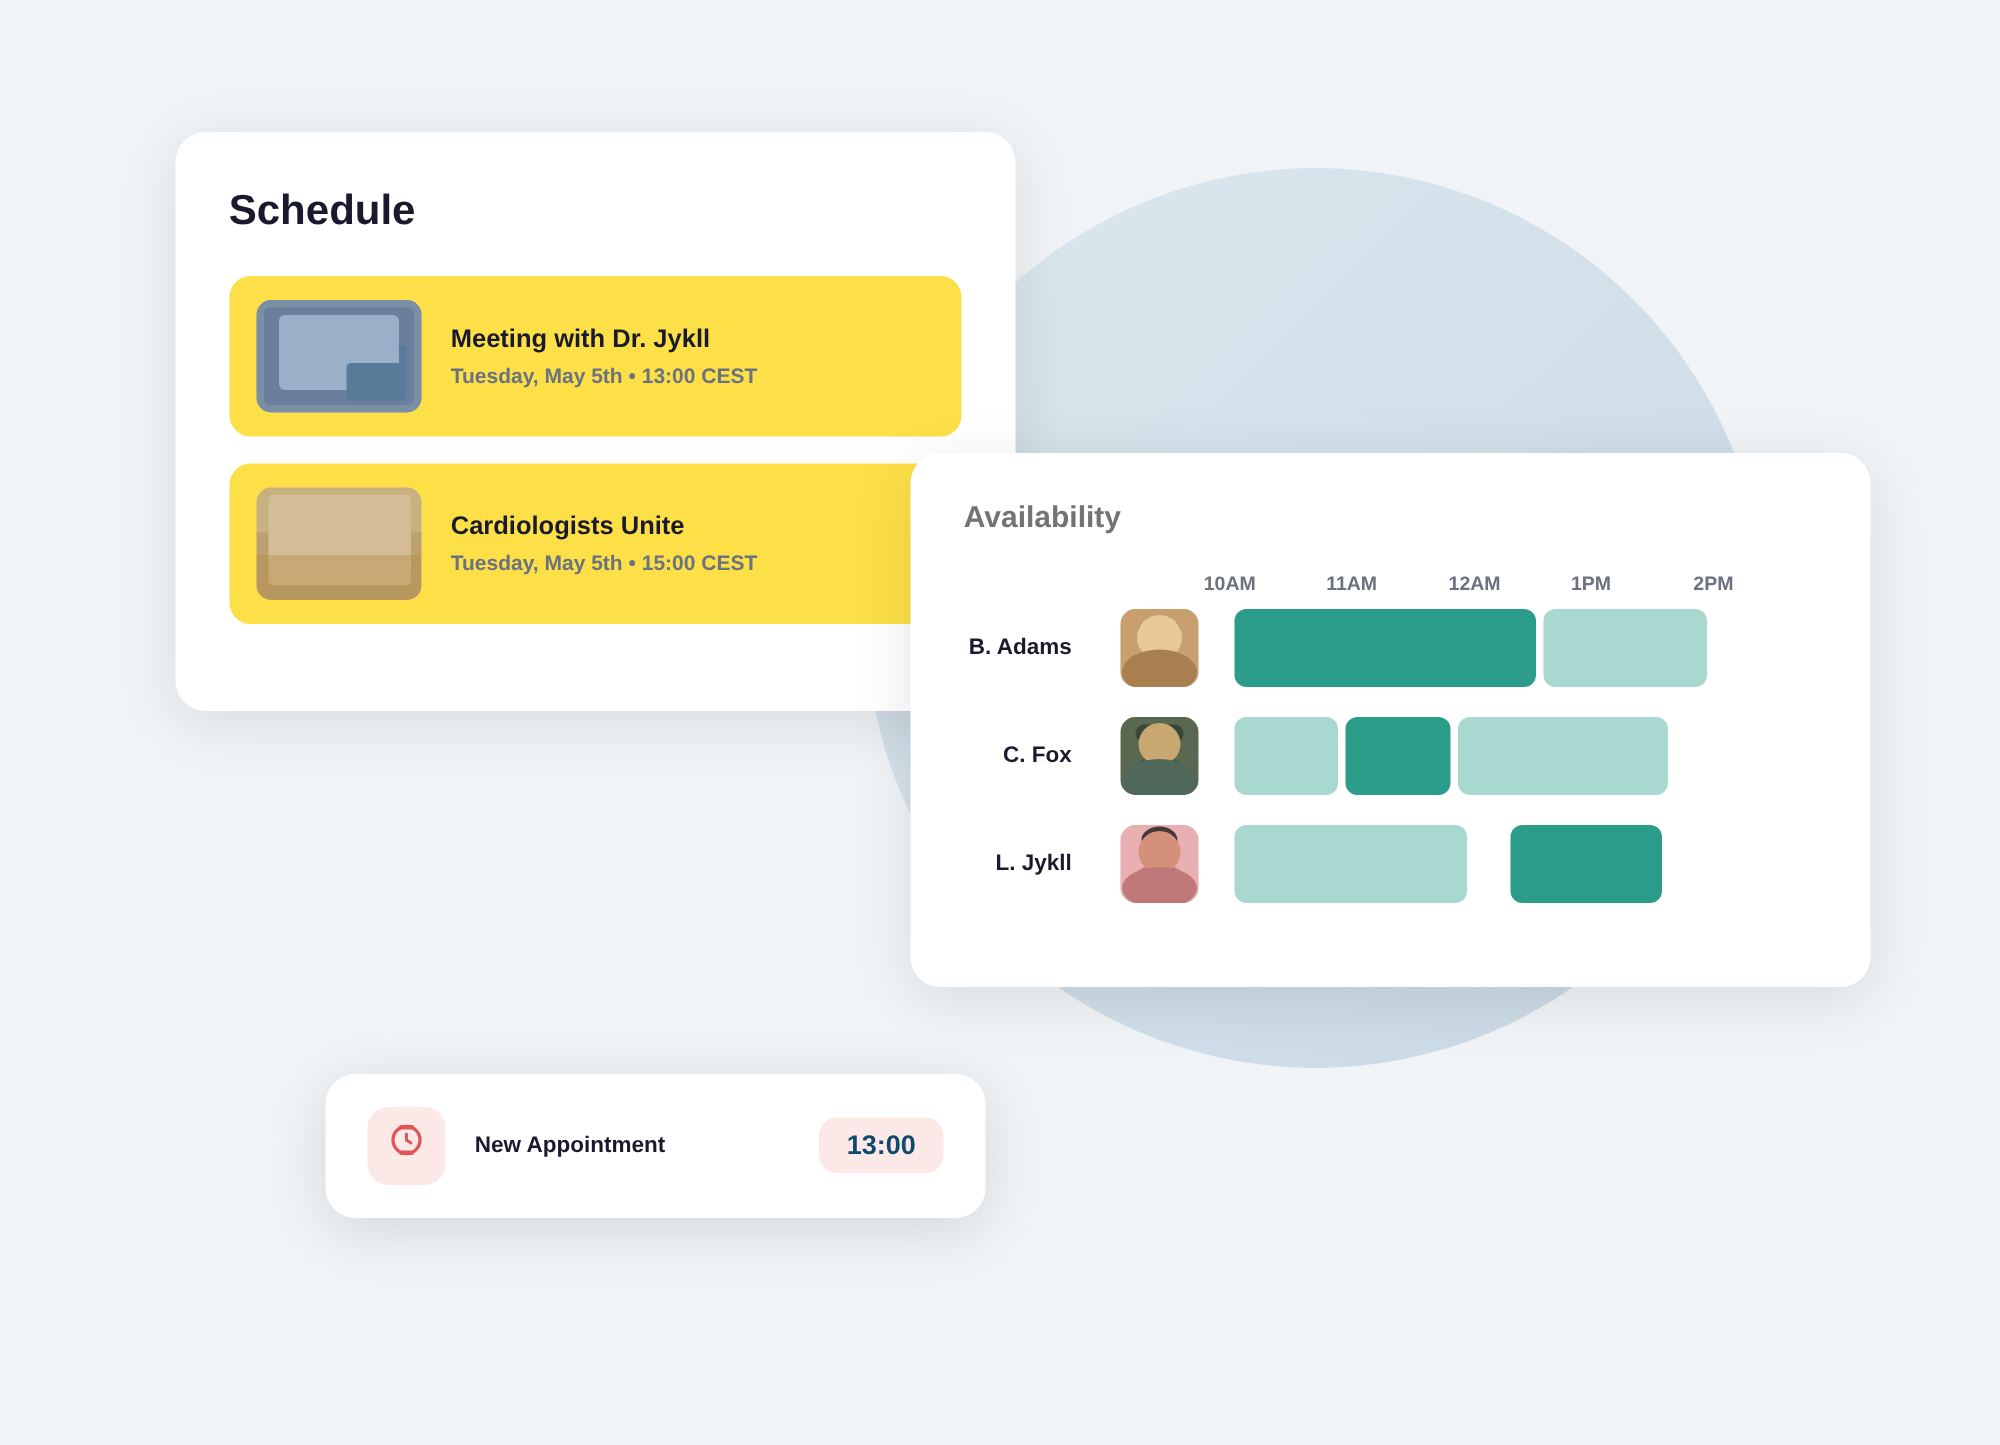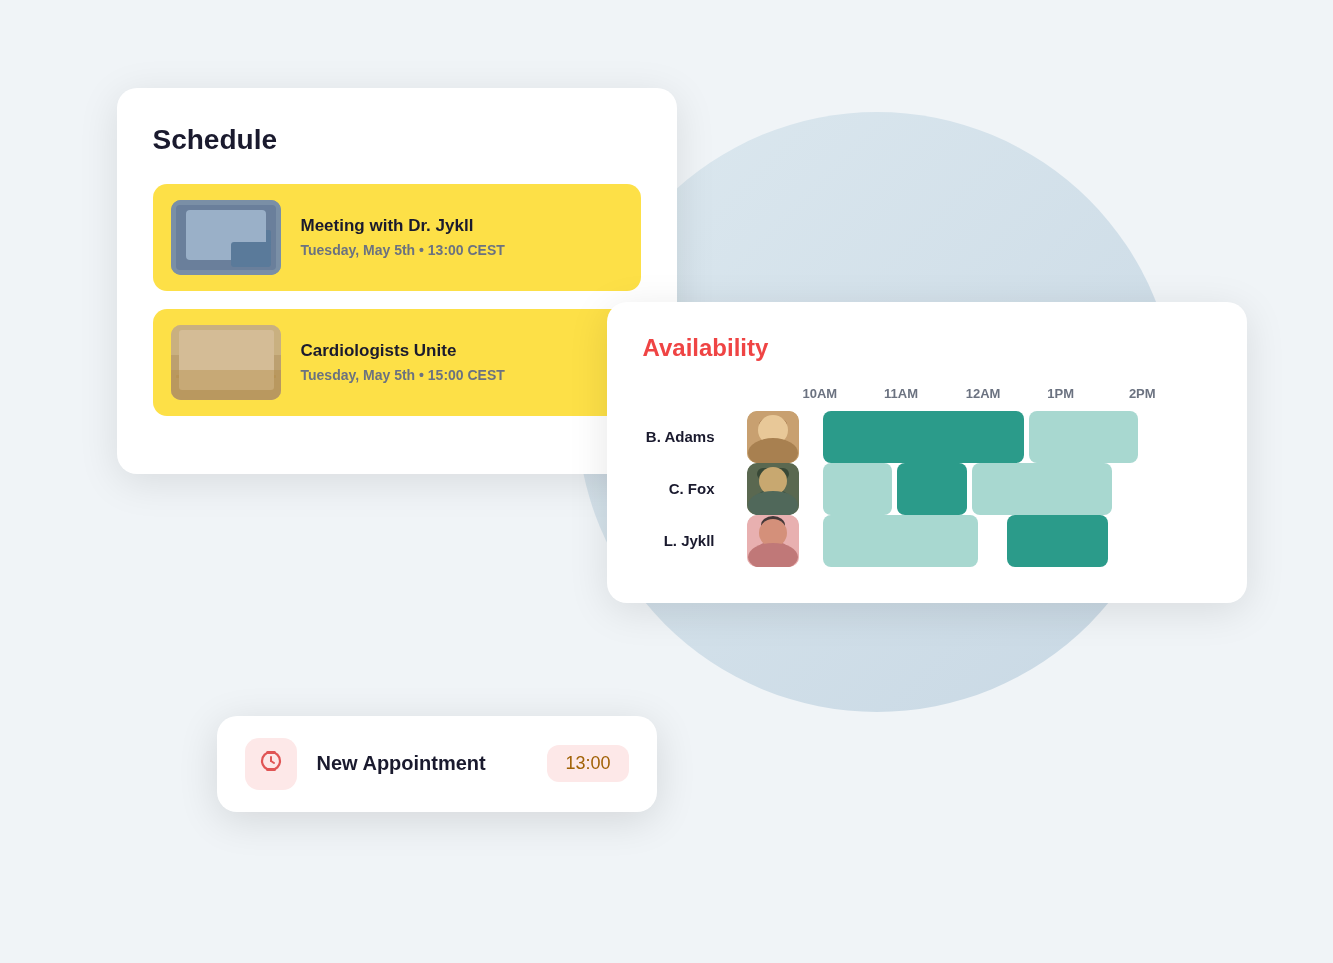--- a/index.html
+++ b/index.html
@@ -144,52 +144,52 @@
       justify-content: center;
       flex-shrink: 0;
     }
 
     .appt-icon {
       font-size: 24px;
       color: #e05555;
     }
 
     .appt-label {
-      font-size: 20px;
+      font-size: 15px;
       font-weight: 700;
       color: #1a1a2e;
       flex: 1;
     }
 
     .appt-time-badge {
       background: #fde8e8;
-      color: #a16207;
+      color: #0c4a6e;
       font-size: 18px;
-      font-weight: 400;
+      font-weight: 700;
       padding: 8px 18px;
       border-radius: 12px;
     }
 
     
     .availability-card {
       position: absolute;
       top: 250px;
       right: -30px;
       width: 640px;
       background: #ffffff;
       border-radius: 20px;
       padding: 32px 36px 36px 36px;
       box-shadow: 0 8px 40px rgba(0,0,0,0.10);
       z-index: 3;
     }
 
     .availability-title {
-      font-size: 24px;
+      font-size: 20px;
       font-weight: 800;
-      color: #ef4444;
+      color: #737373;
       margin-bottom: 24px;
     }
 
     .avail-grid {
       width: 100%;
     }
 
     .avail-header-row {
       display: flex;
       align-items: center;
@@ -201,20 +201,21 @@
       flex: 1;
       text-align: left;
       font-size: 13px;
       font-weight: 600;
       color: #6b7280;
     }
 
     .avail-person-row {
       display: flex;
       align-items: center;
+      margin-bottom: 20px;
       gap: 24px;
     }
 
     .avail-person-name {
       width: 80px;
       font-size: 15px;
       font-weight: 700;
       color: #1a1a2e;
       flex-shrink: 0;
       text-align: right;

